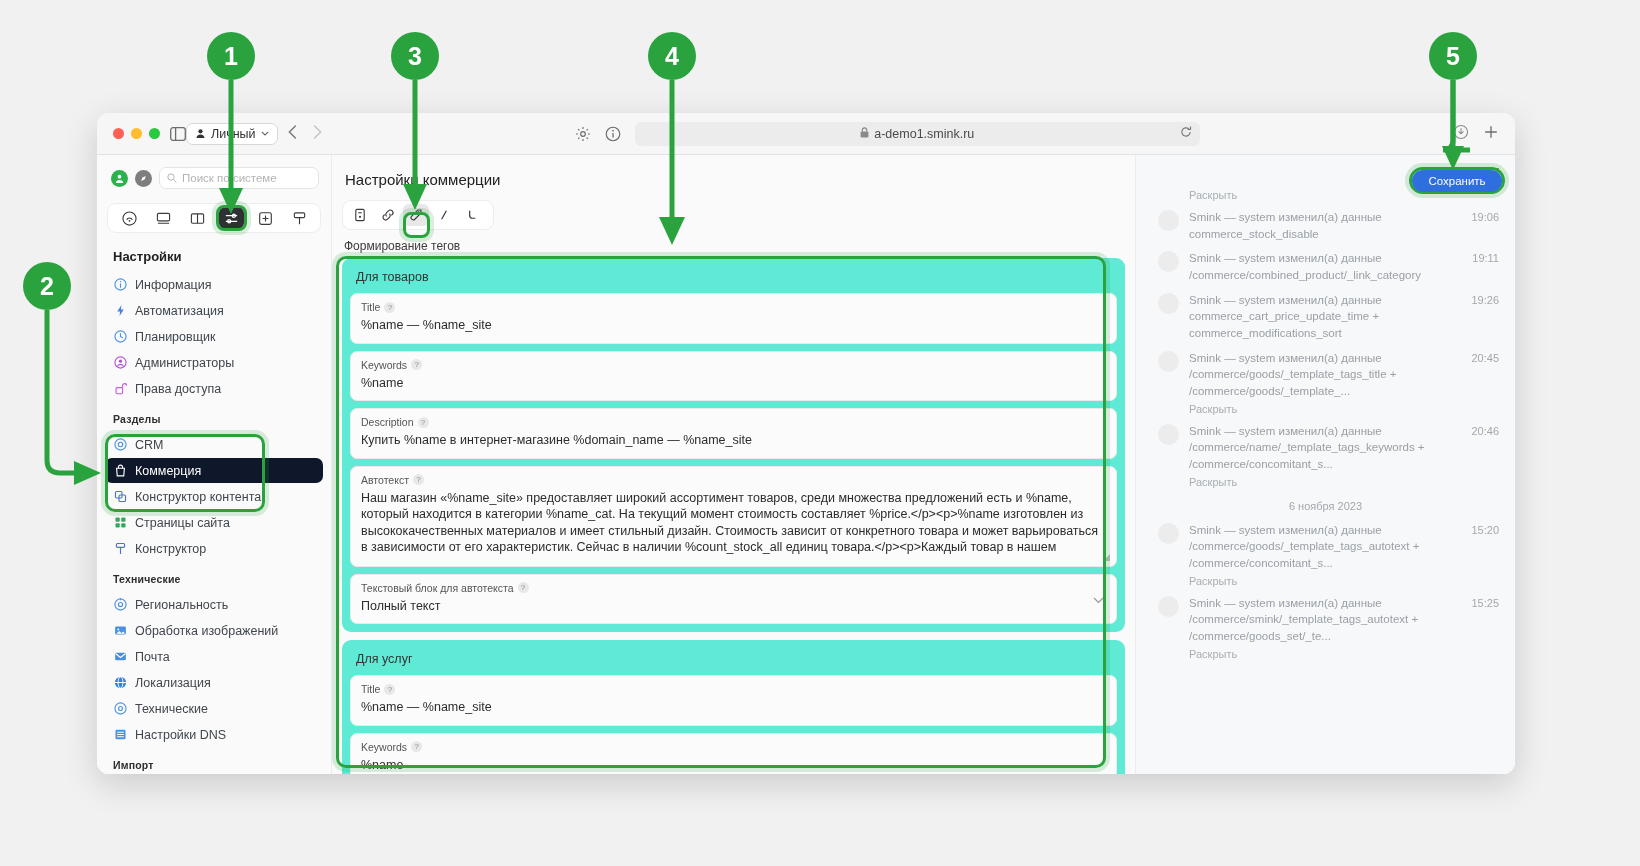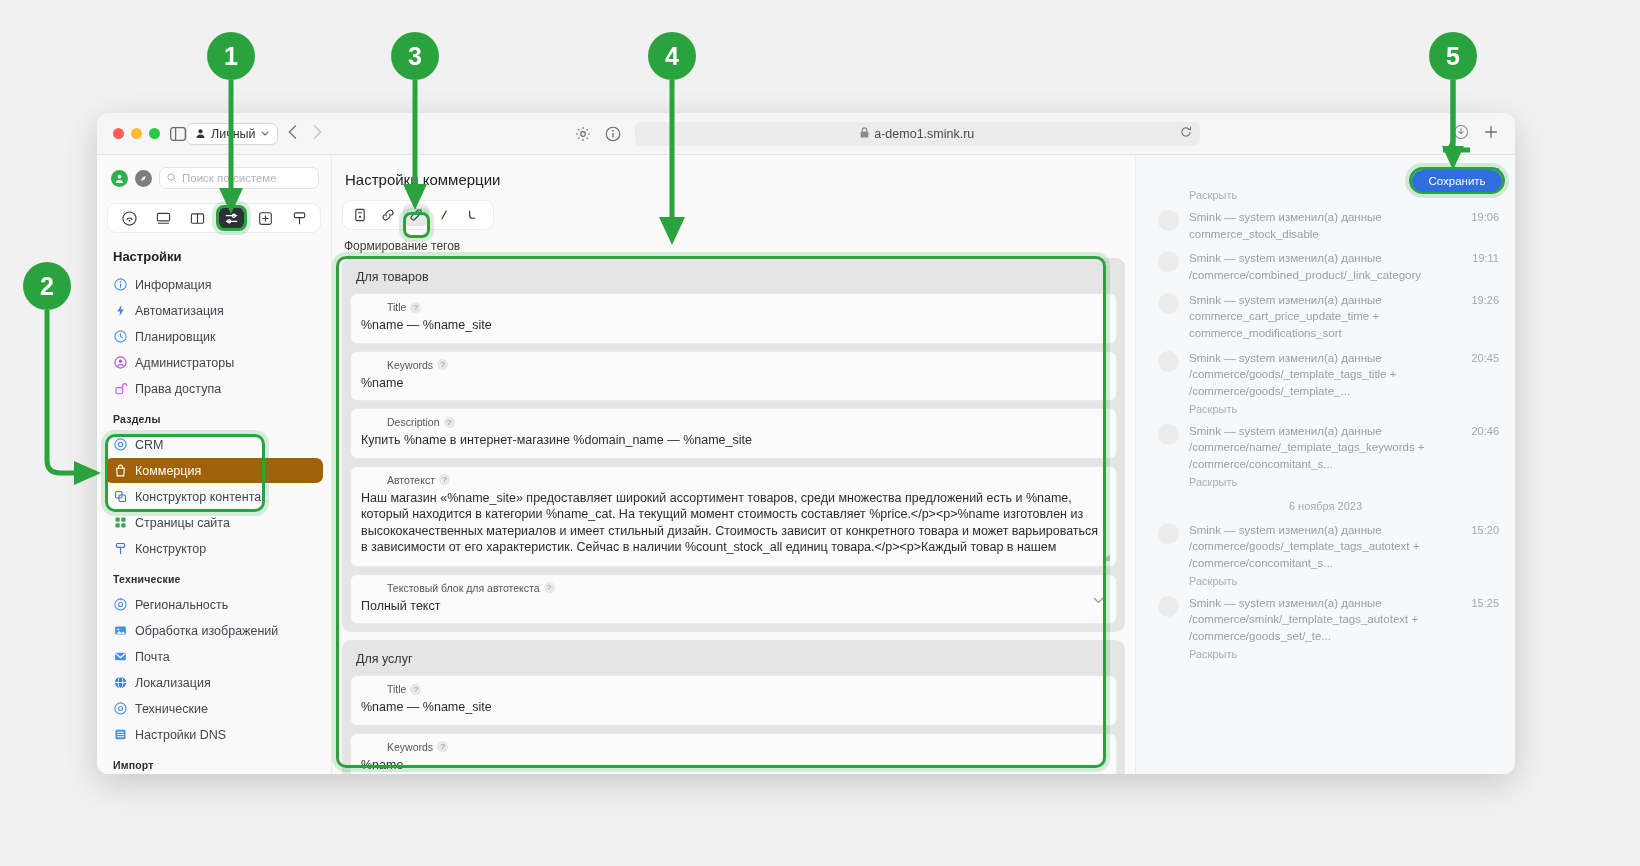--- a/index.html
+++ b/index.html
@@ -66,39 +66,39 @@
   .irbtn { width: 25px; height: 22px; border-radius: 6px; display:flex;align-items:center;justify-content:center; color:#3b3b3b; }
   .irbtn.active { background: #2f3033; color: #fff; }
 
   .secthead { font-size: 13px; font-weight: 700; color: #222; padding: 16px 0 7px 16px; }
   .grouphead { font-size: 10.5px; font-weight: 700; color: #2d2d2d; padding: 11px 0 6px 16px; letter-spacing:.2px;}
   .mitem {
     display: flex; align-items: center; gap: 8px;
     height: 25px; margin: 1px 8px; padding: 0 8px; border-radius: 7px;
     font-size: 12.5px; color: #40464d;
   }
-  .mitem.sel { background: #a16207; color: #fff; }
+  .mitem.sel { background: #0f172a; color: #fff; }
   .mico { width: 14px; height: 14px; display:flex;align-items:center;justify-content:center; flex:0 0 14px; }
 
   
   .center { flex: 1; background: #fafafa; display: flex; flex-direction: column; min-width: 0; }
   .ctitle { font-size: 15px; color: #222; padding: 16px 0 0 13px; }
   .tabrow { margin: 12px 0 0 10px; display: flex; align-items:center; gap: 2px;
             background:#fff; border:1px solid #ededed; border-radius:9px; height:30px; width:152px; padding:0 4px;}
   .tbtn { width: 26px; height: 22px; border-radius: 6px; display:flex;align-items:center;justify-content:center; color:#3a3a3a; }
   .tbtn.on { background: #e8e8e8; }
   .formtitle { font-size: 12px; color: #3c3c3c; padding: 9px 0 0 12px; }
 
   .formarea { margin: 5px 10px 0 10px; flex: 1; overflow: hidden; position: relative; }
-  .panel { background: #e5e5e5; border-radius: 9px; padding: 8px; }
+  .panel { background: #5eead4; border-radius: 9px; padding: 8px; }
   .panel + .panel { margin-top: 8px; }
   .paneltitle { font-size: 12.5px; color: #333; padding: 4px 4px 9px 6px; }
   .field { background: #fbfbfb; border: 1px solid #e9e9e9; border-radius: 7px; padding: 7px 10px 9px 10px; }
   .field + .field { margin-top: 7px; }
-  .flabel { font-size: 10.5px; color: #555; display: flex; align-items: center; gap: 4px; margin-bottom: 4px; margin-left: 26px; }
+  .flabel { font-size: 10.5px; color: #555; display: flex; align-items: center; gap: 4px; margin-bottom: 4px; }
   .qmark { width: 11px; height: 11px; border-radius: 50%; background: #e8e8e8; color: #8d8d8d;
            font-size: 8px; display:flex;align-items:center;justify-content:center; }
   .fval { font-size: 12.5px; color: #2c2c2c; line-height: 1.32; }
   .fval.multi { max-height: 67px; overflow: hidden; }
   .resize { position:absolute; right:6px; bottom:4px; color:#b9b9b9; font-size:9px; }
   .field.ta { position: relative; }
   .chev { position: absolute; right: 12px; top: 50%; transform: translateY(-50%); color:#9a9a9a; }
   .field.sel2 { position: relative; }
 
   

